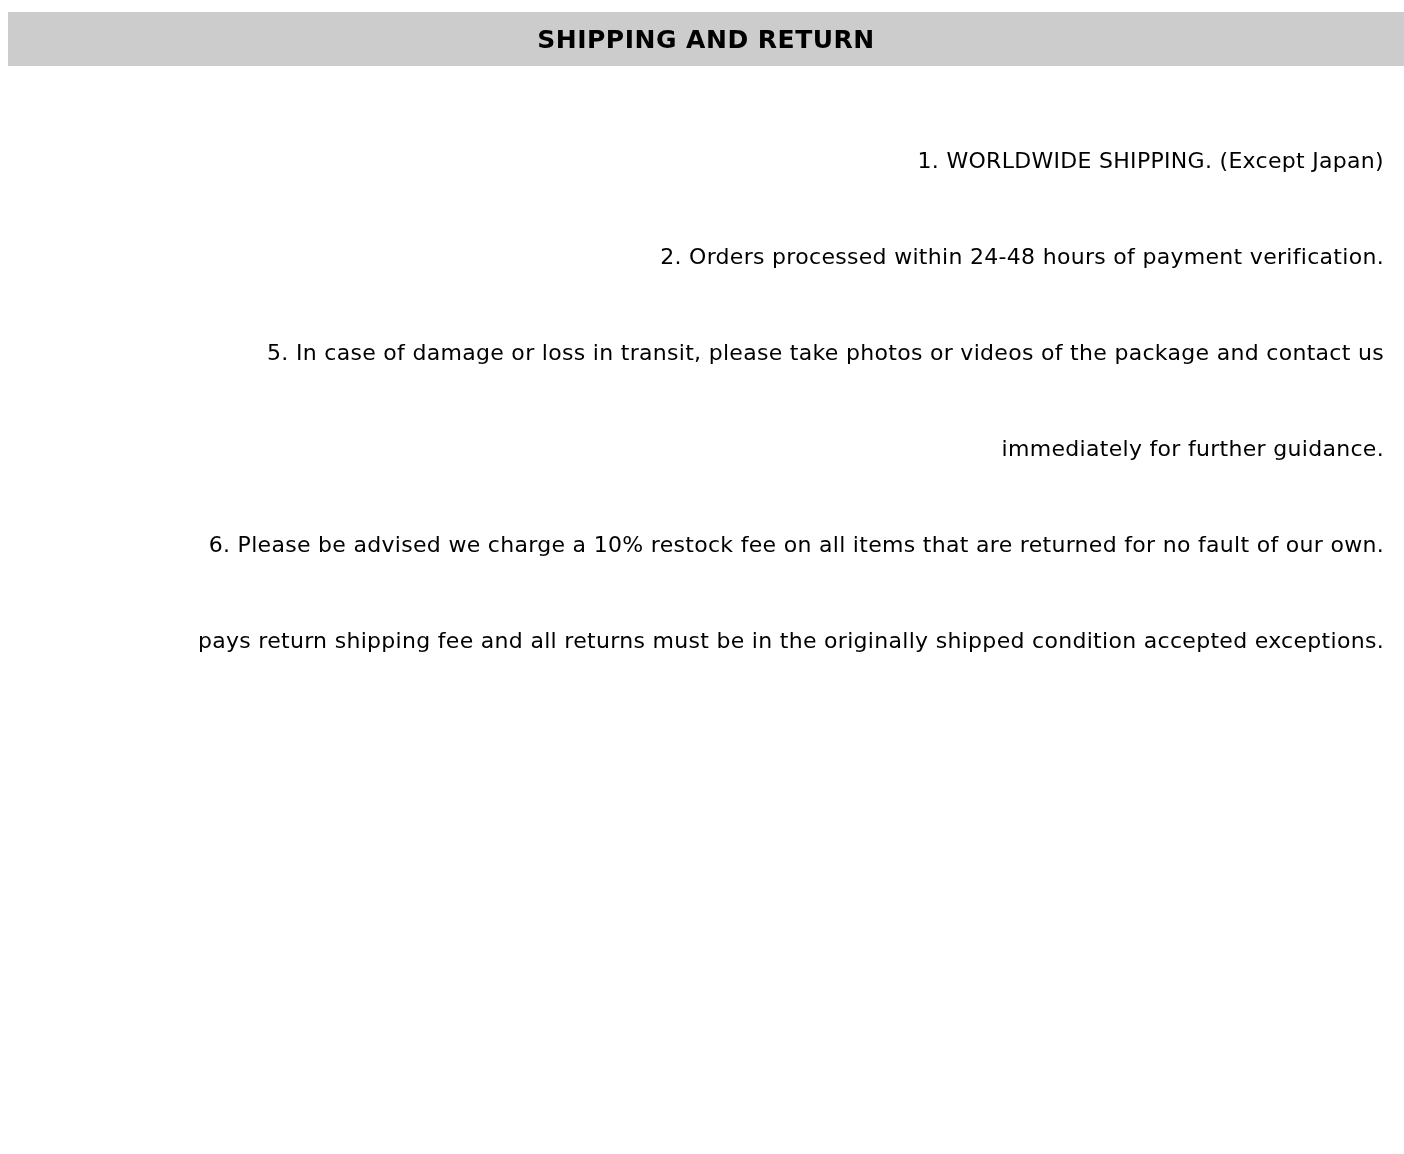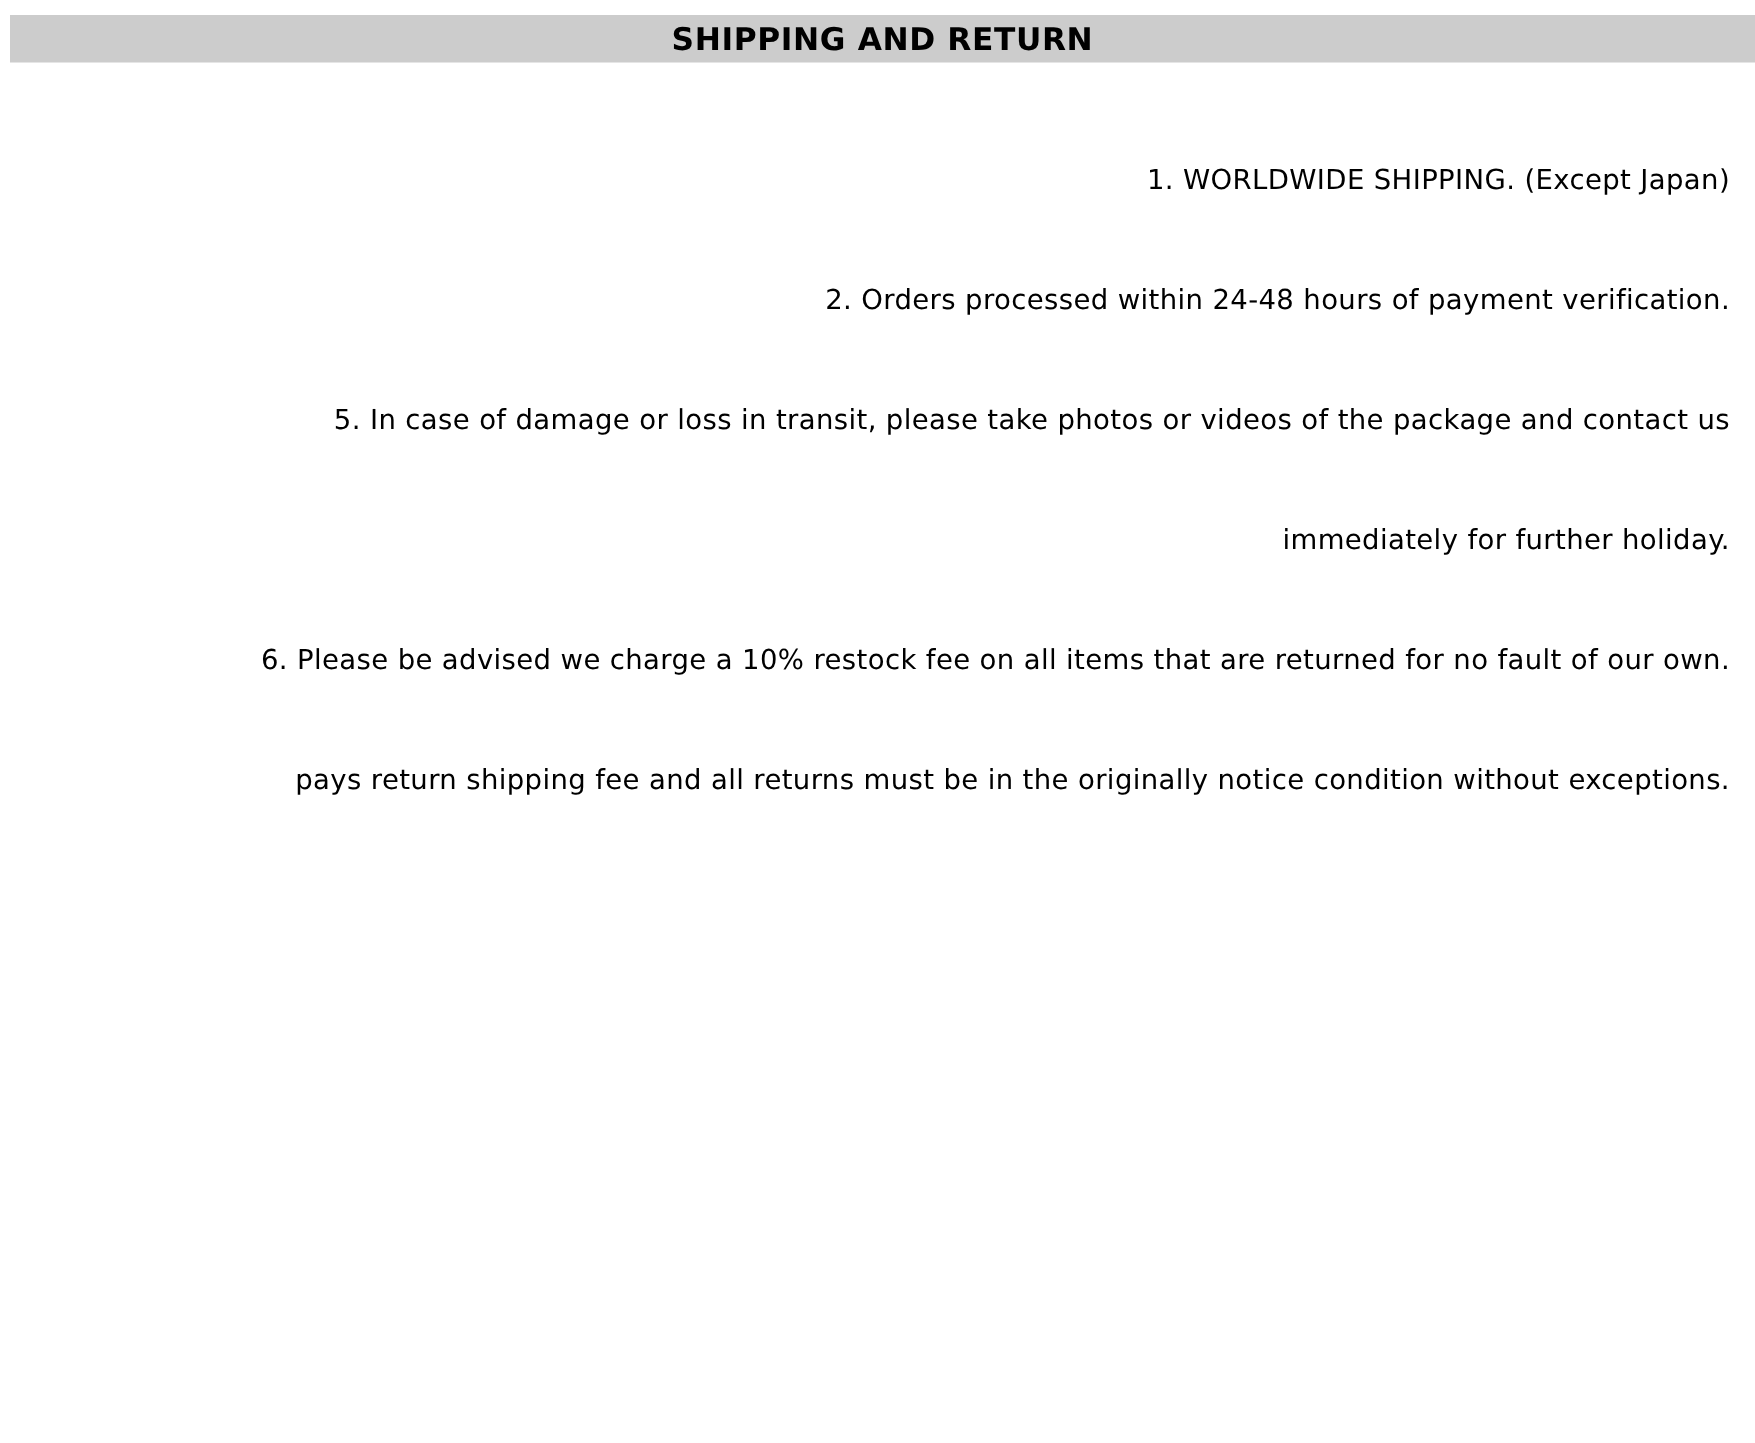--- a/index.html
+++ b/index.html
@@ -9,21 +9,21 @@
   body {
     width: 1404px;
     height: 1154px;
     background: var(--page-bg, #ffffff);
     color: var(--text-color, #000000);
     font-family: "DejaVu Sans", "Liberation Sans", sans-serif;
     overflow: hidden;
   }
   .title-bar {
     margin-left: 8px;
-    height: 38px;
+    height: 54px;
     background: var(--header-bg, #cccccc);
     display: flex;
     align-items: center;
     justify-content: center;
   }
   .title-bar .title-text {
     font-size: 25px;
     font-weight: bold;
     letter-spacing: 0.5px;
   }
@@ -48,21 +48,21 @@
 
 <div>
 
   <div class="title-bar bar-shipping">
     <span class="title-text">SHIPPING AND RETURN</span>
   </div>
   <div class="section-body body-shipping">
     <div class="text-line">1. WORLDWIDE SHIPPING. (Except Japan)</div>
     <div class="text-line">2. Orders processed within 24-48 hours of payment verification.</div>
     <div class="text-line">5. In case of damage or loss in transit, please take photos or videos of the package and contact us</div>
-    <div class="text-line">immediately for further holiday.</div>
+    <div class="text-line">immediately for further guidance.</div>
     <div class="text-line">6. Please be advised we charge a 10% restock fee on all items that are returned for no fault of our own.</div>
-    <div class="text-line">pays return shipping fee and all returns must be in the originally notice condition without exceptions.</div>
+    <div class="text-line">pays return shipping fee and all returns must be in the originally shipped condition accepted exceptions.</div>
     
     
     
   </div>
 
 </div>
 
 </body></html>

